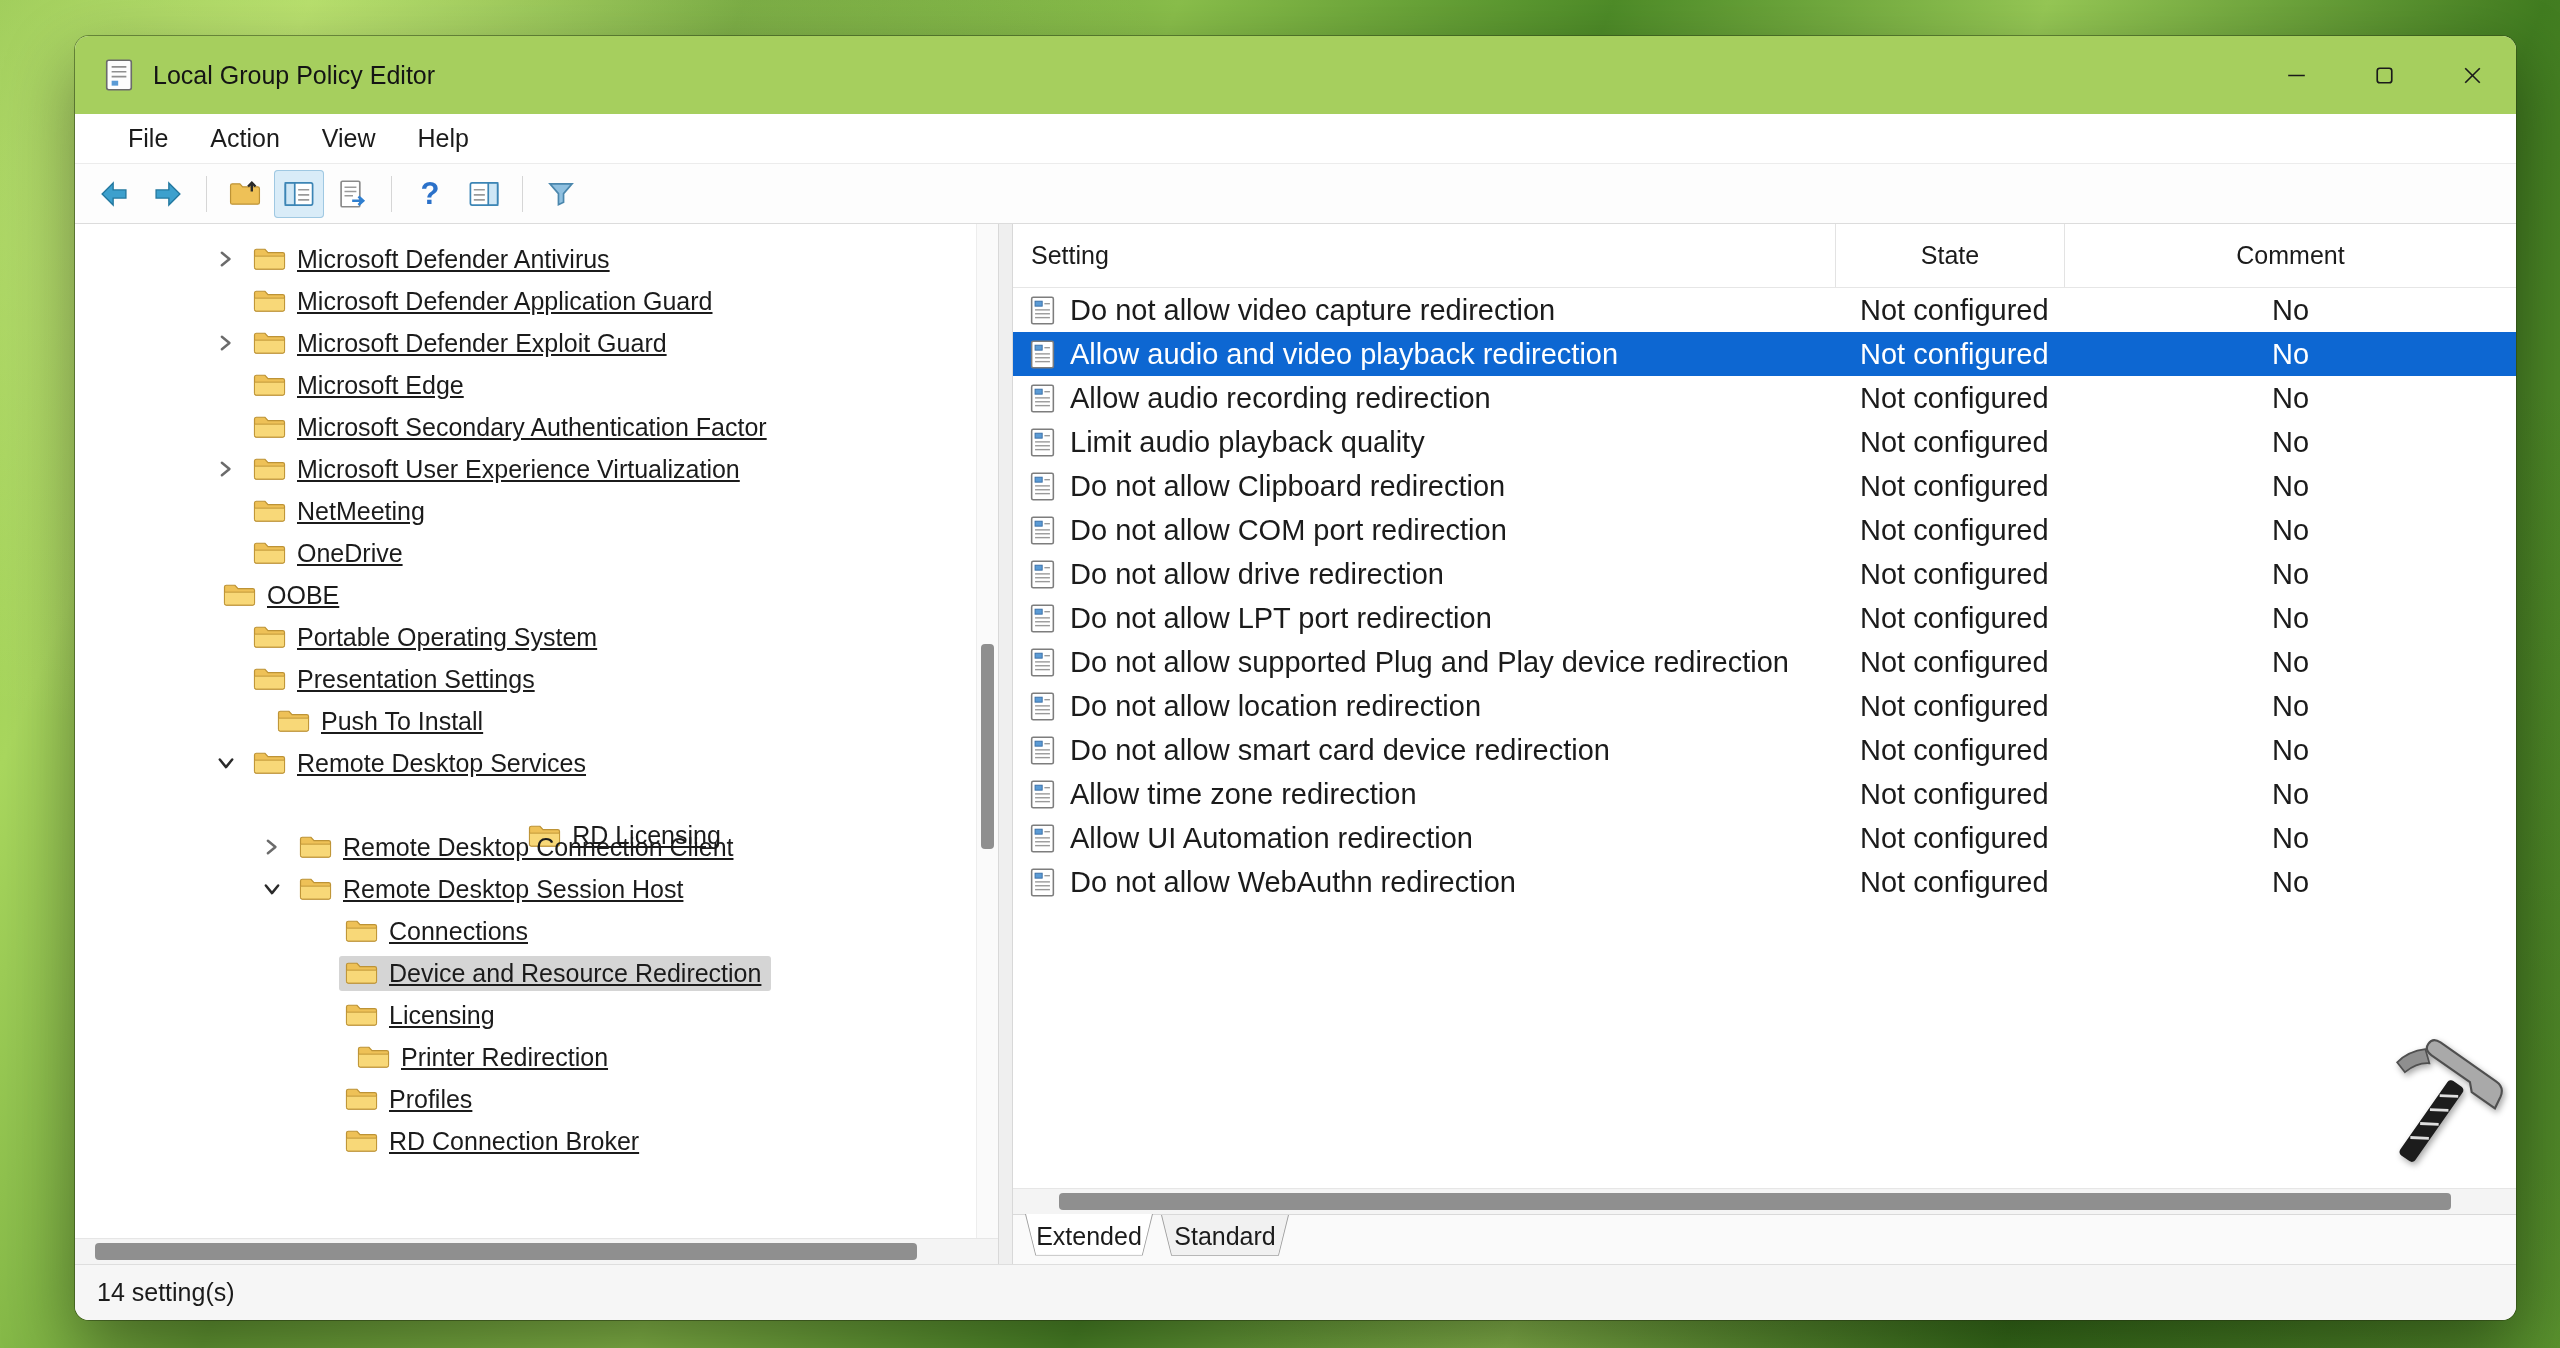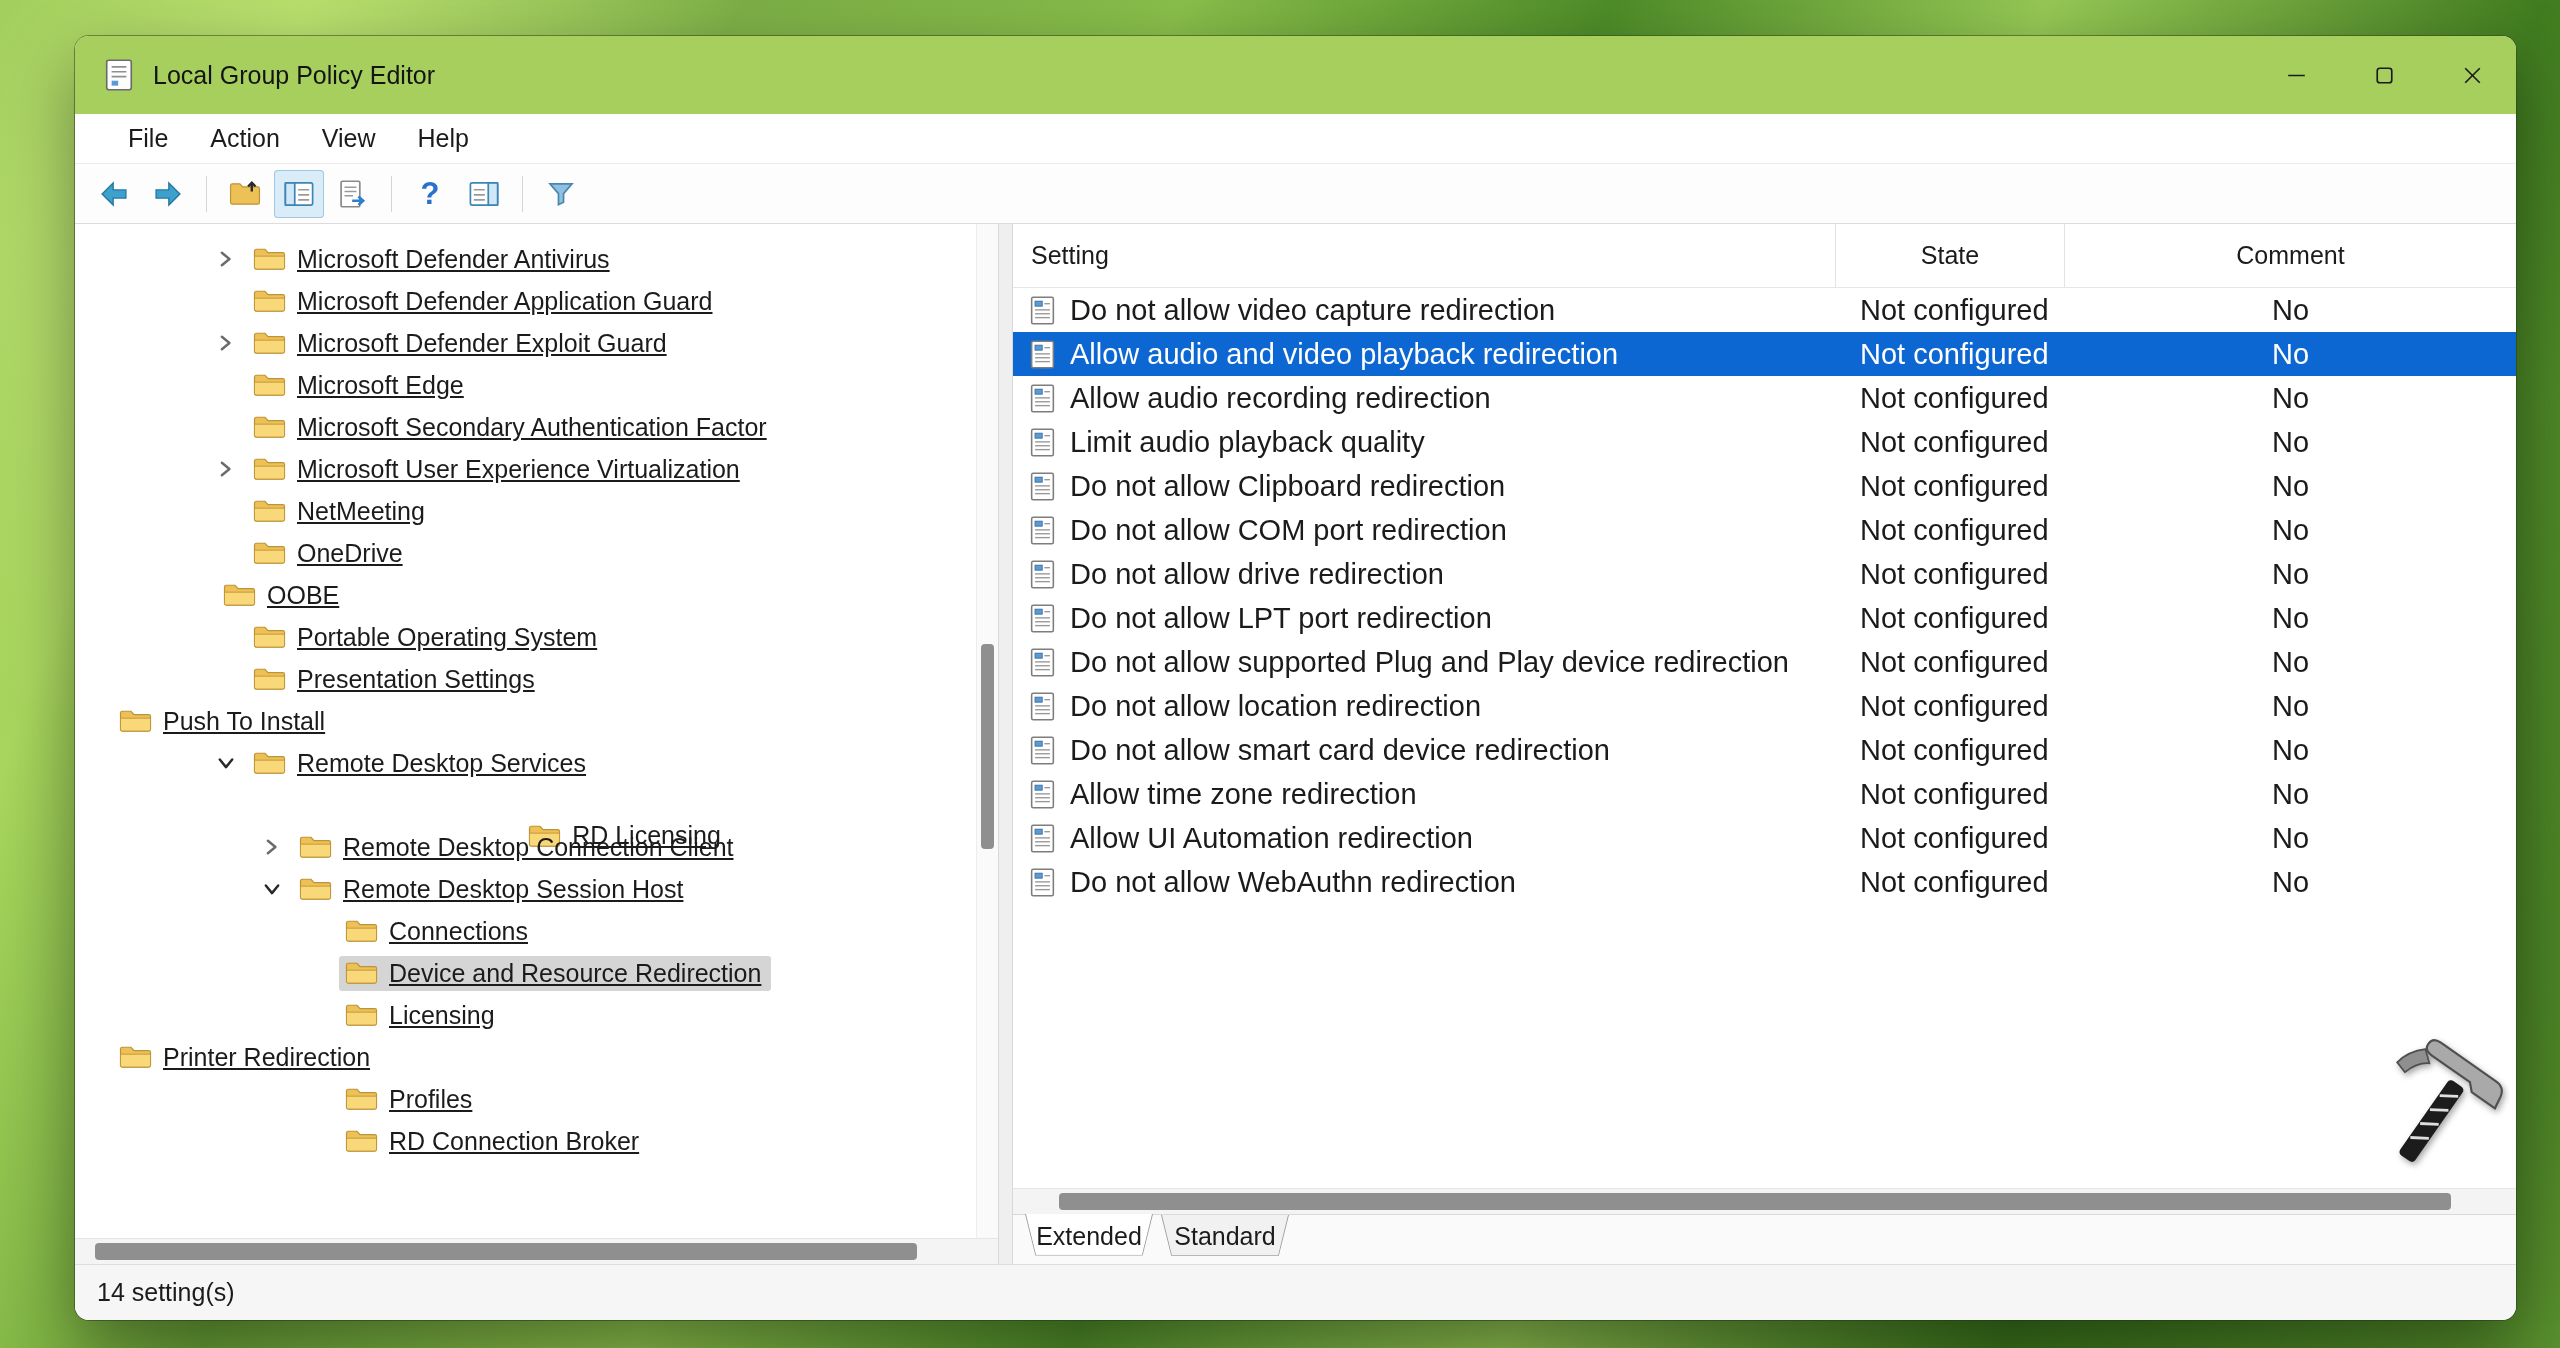--- a/index.html
+++ b/index.html
@@ -393,21 +393,21 @@
     <span class="row-content">
       <span class="folder-icon">
         <svg viewBox="0 0 22 17">
           <path d="M1 3.2 Q1 2 2.2 2 H8 l2 2.2 H19.8 Q21 4.2 21 5.4 V14 Q21 15.2 19.8 15.2 H2.2 Q1 15.2 1 14 Z" fill="#eec157" stroke="#bd9336" stroke-width="0.8"></path>
           <path d="M1 6.6 H21 V14 Q21 15.2 19.8 15.2 H2.2 Q1 15.2 1 14 Z" fill="#f8d878" stroke="#bd9336" stroke-width="0.6"></path>
         </svg>
       </span>
       <span class="tree-label">Presentation Settings</span>
     </span>
   </div>
-          <div class="tree-row exp-none" style="">
+          <div class="tree-row exp-none" style="padding-left: 134px; gap: 24px;">
     <span class="chevron">
       
       
     </span>
     <span class="row-content">
       <span class="folder-icon">
         <svg viewBox="0 0 22 17">
           <path d="M1 3.2 Q1 2 2.2 2 H8 l2 2.2 H19.8 Q21 4.2 21 5.4 V14 Q21 15.2 19.8 15.2 H2.2 Q1 15.2 1 14 Z" fill="#eec157" stroke="#bd9336" stroke-width="0.8"></path>
           <path d="M1 6.6 H21 V14 Q21 15.2 19.8 15.2 H2.2 Q1 15.2 1 14 Z" fill="#f8d878" stroke="#bd9336" stroke-width="0.6"></path>
         </svg>
@@ -519,21 +519,21 @@
     <span class="row-content">
       <span class="folder-icon">
         <svg viewBox="0 0 22 17">
           <path d="M1 3.2 Q1 2 2.2 2 H8 l2 2.2 H19.8 Q21 4.2 21 5.4 V14 Q21 15.2 19.8 15.2 H2.2 Q1 15.2 1 14 Z" fill="#eec157" stroke="#bd9336" stroke-width="0.8"></path>
           <path d="M1 6.6 H21 V14 Q21 15.2 19.8 15.2 H2.2 Q1 15.2 1 14 Z" fill="#f8d878" stroke="#bd9336" stroke-width="0.6"></path>
         </svg>
       </span>
       <span class="tree-label">Licensing</span>
     </span>
   </div>
-          <div class="tree-row exp-none" style="">
+          <div class="tree-row exp-none" style="padding-left: 226px; margin-left: 12px;">
     <span class="chevron">
       
       
     </span>
     <span class="row-content">
       <span class="folder-icon">
         <svg viewBox="0 0 22 17">
           <path d="M1 3.2 Q1 2 2.2 2 H8 l2 2.2 H19.8 Q21 4.2 21 5.4 V14 Q21 15.2 19.8 15.2 H2.2 Q1 15.2 1 14 Z" fill="#eec157" stroke="#bd9336" stroke-width="0.8"></path>
           <path d="M1 6.6 H21 V14 Q21 15.2 19.8 15.2 H2.2 Q1 15.2 1 14 Z" fill="#f8d878" stroke="#bd9336" stroke-width="0.6"></path>
         </svg>

